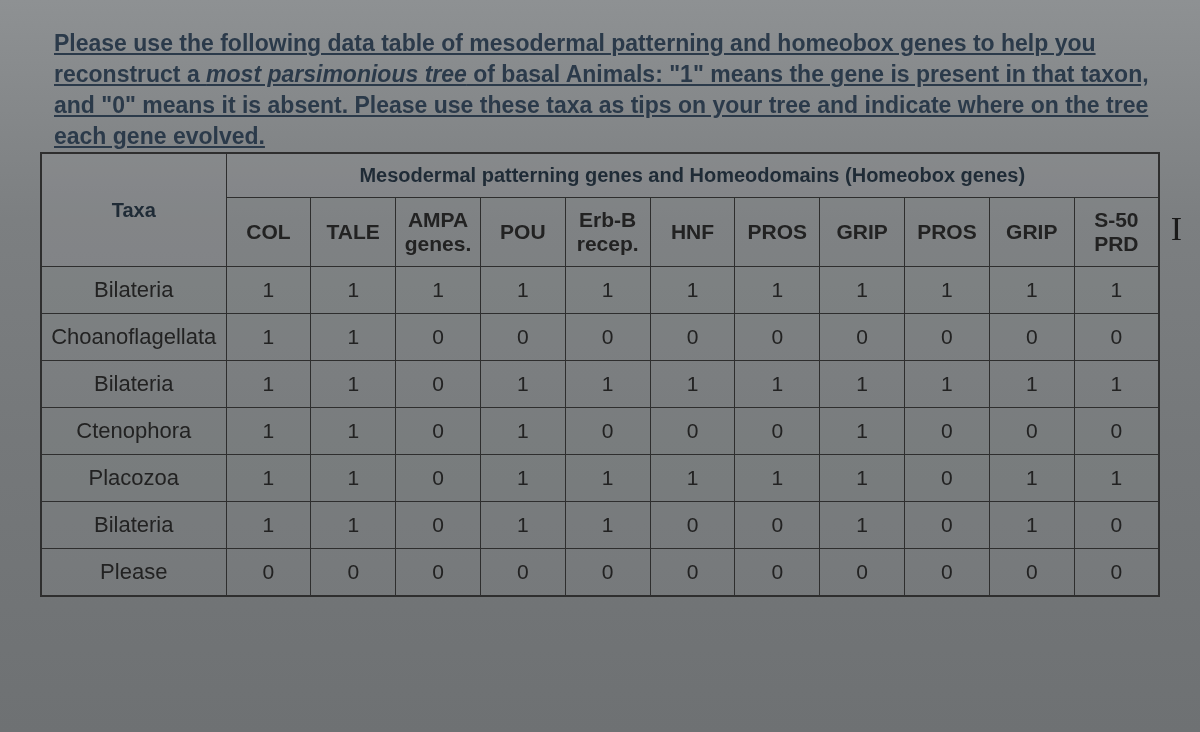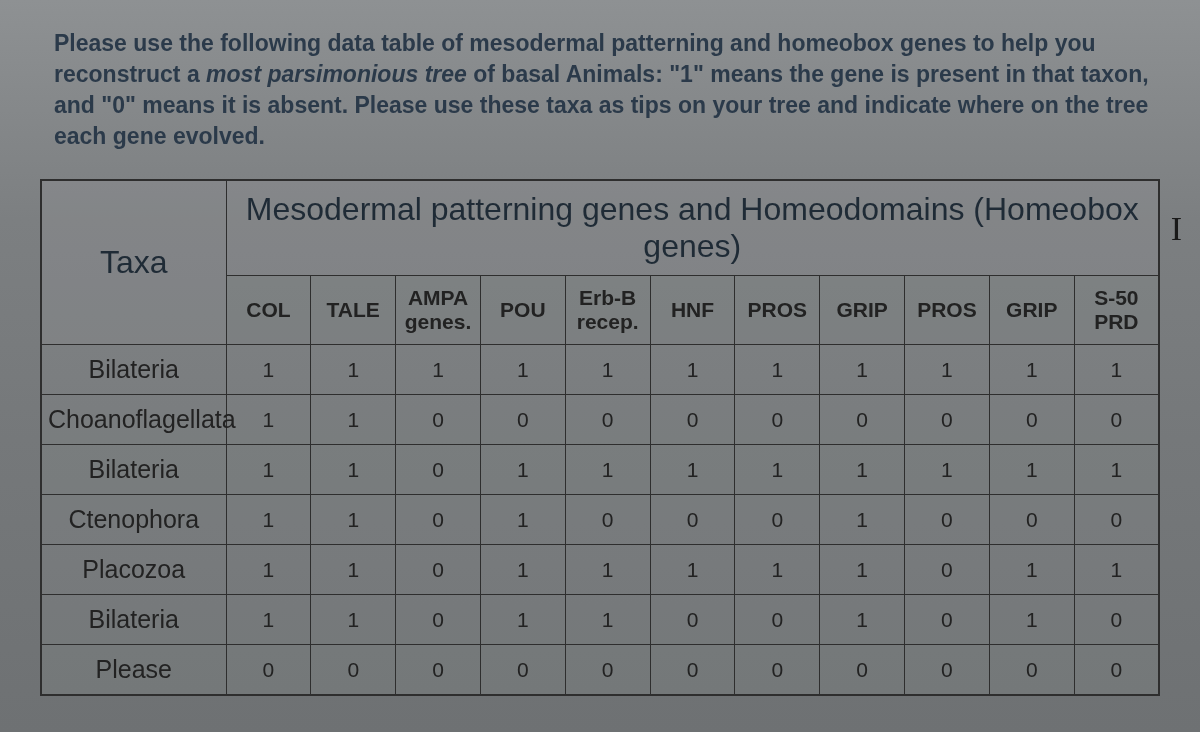--- a/index.html
+++ b/index.html
@@ -1,22 +1,22 @@
 <!DOCTYPE html>
 <html><head>
 <meta charset="utf-8">
 <style>
   html,body{margin:0;padding:0;width:1200px;height:732px;background:#7a7d7f;font-family:Arial,Helvetica,sans-serif;}
   .page{padding:28px 40px 0 40px;box-sizing:border-box;position:relative;width:1200px;height:732px;background:linear-gradient(180deg,#8e9193 0%,#7c7f81 30%,#75787a 60%,#6e7173 100%);}
-  .intro{color:#2b3a4a;font-size:23px;line-height:1.35;font-weight:600;margin-bottom:27px;padding-left:14px;}
+  .intro{color:#2b3a4a;font-size:23px;line-height:1.35;font-weight:600;margin-bottom:0;padding-left:14px;text-decoration:underline;}
   .intro em{font-style:italic;}
   table{border-collapse:collapse;width:100%;table-layout:fixed;border:2px solid #2e2e2e;}
   th,td{border:1.5px solid #2e2e2e;padding:10px 6px;font-size:21px;color:#222;text-align:center;background:rgba(140,143,146,0.2);}
-  thead .banner{background:rgba(150,153,156,0.25);font-size:32px;font-weight:normal;color:#1f2b36;}
-  td.taxa-cell{font-size:25px;}
+  thead .banner{background:rgba(150,153,156,0.25);font-size:20px;font-weight:bold;color:#1f2b36;}
+  td.taxa-cell{font-size:22px;}
   .colw-taxa{width:185px;}
   .colw-gene{width:auto;}
   .cursor{position:absolute;right:18px;top:210px;font-family:Georgia,serif;font-size:34px;color:#1a1a1a;}
 </style>
 </head>
 <body>
 
 <div class="page">
   <div class="intro" id="instructions">Please use the following data table of mesodermal patterning and homeobox genes to help you reconstruct a <em>most parsimonious tree</em> of basal Animals: "1" means the gene is present in that taxon, and "0" means it is absent. Please use these taxa as tips on your tree and indicate where on the tree each gene evolved.</div>
 

